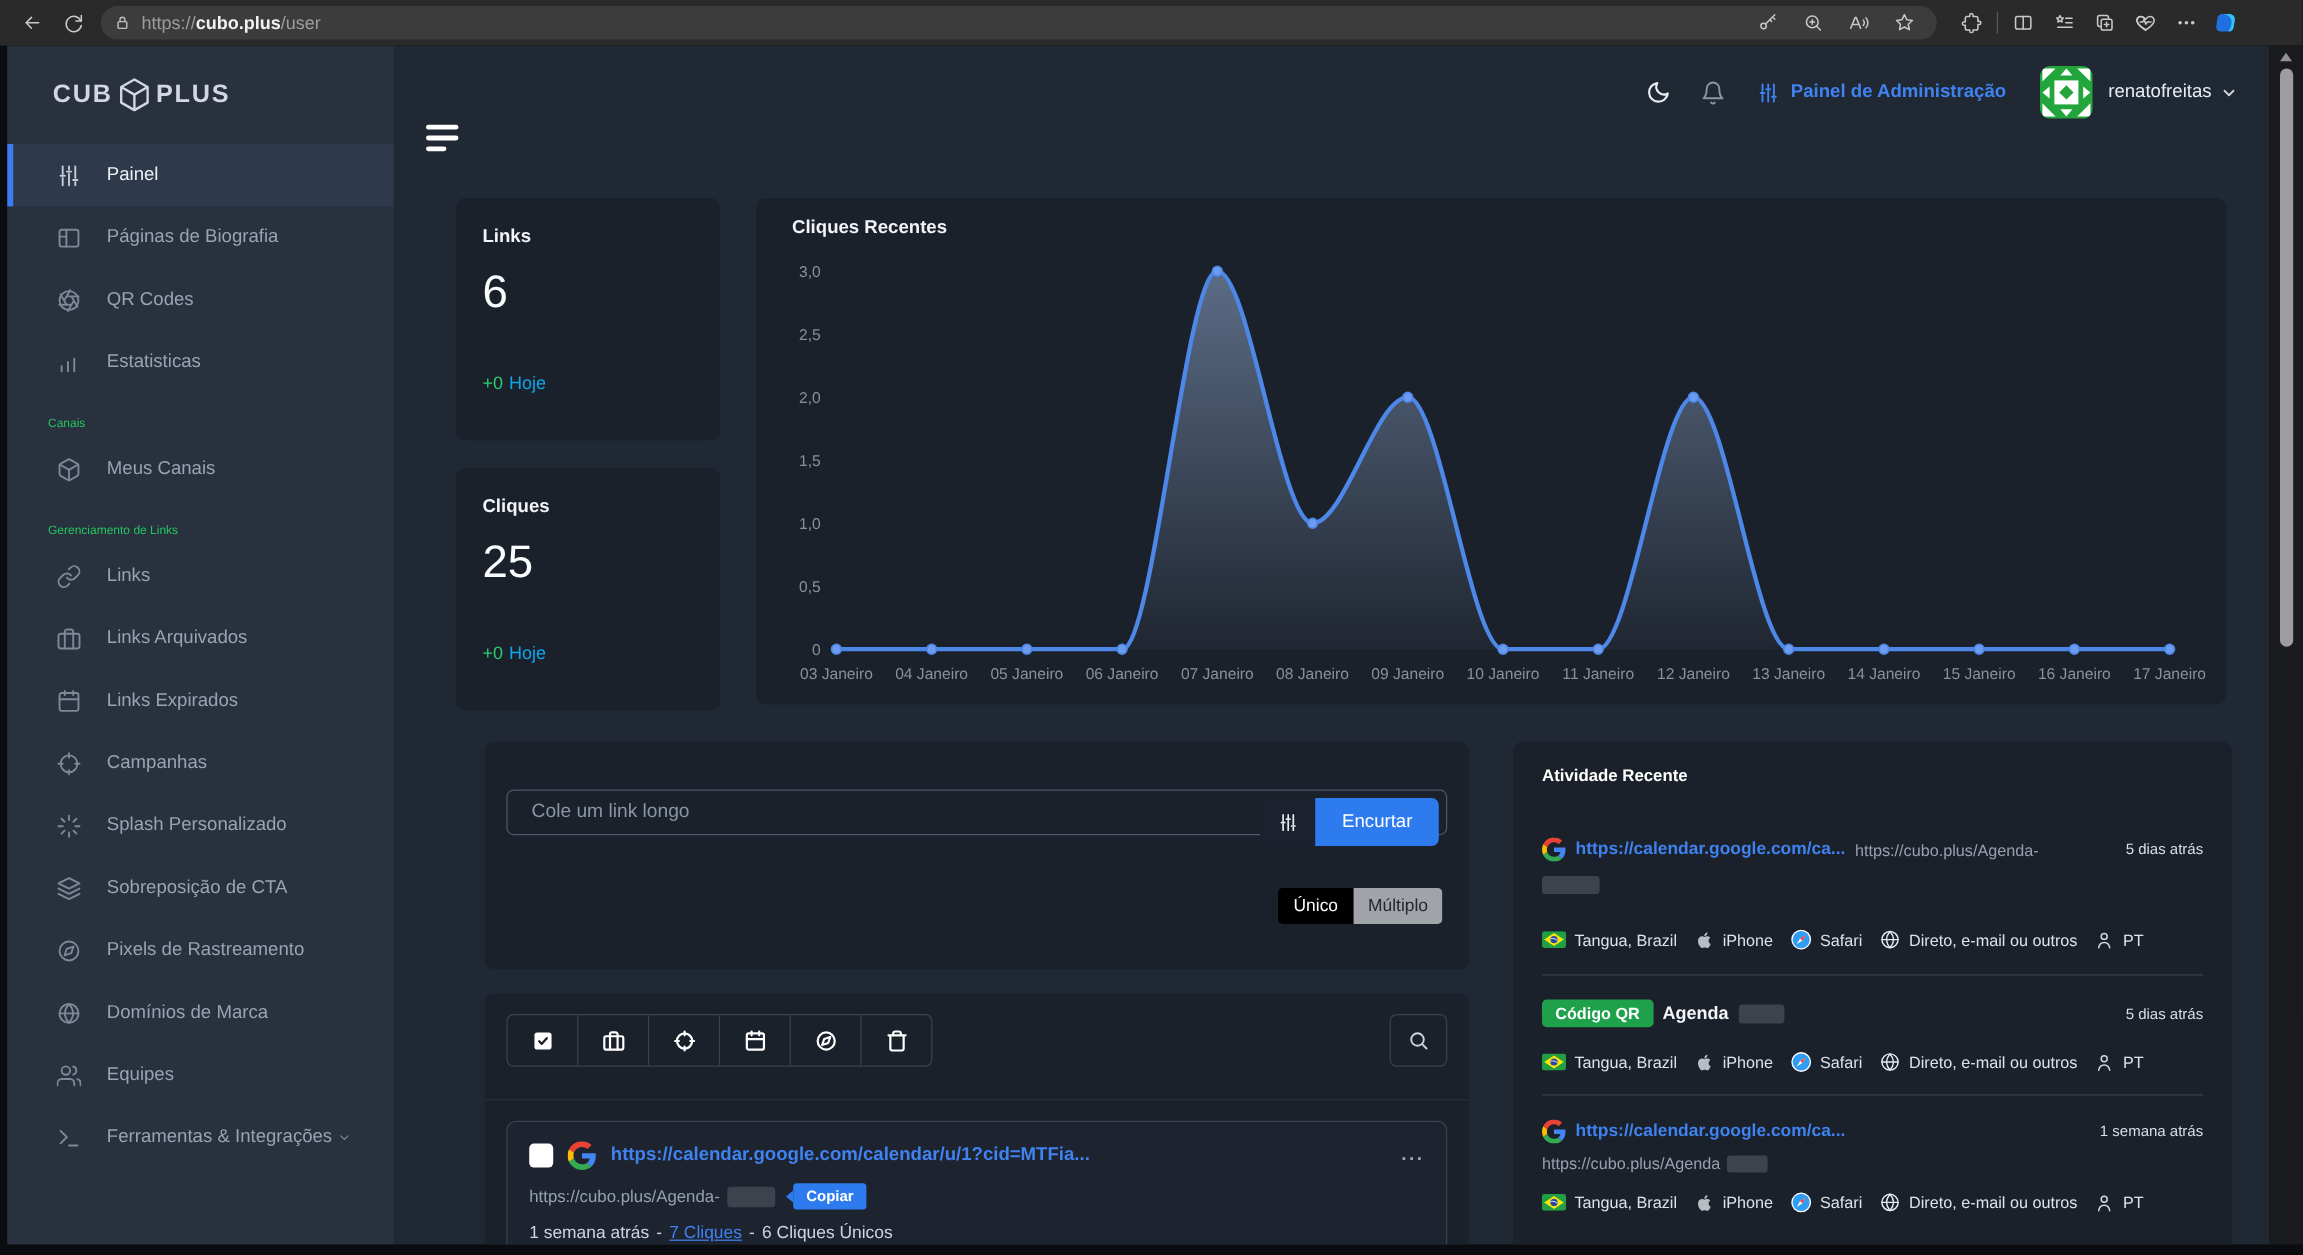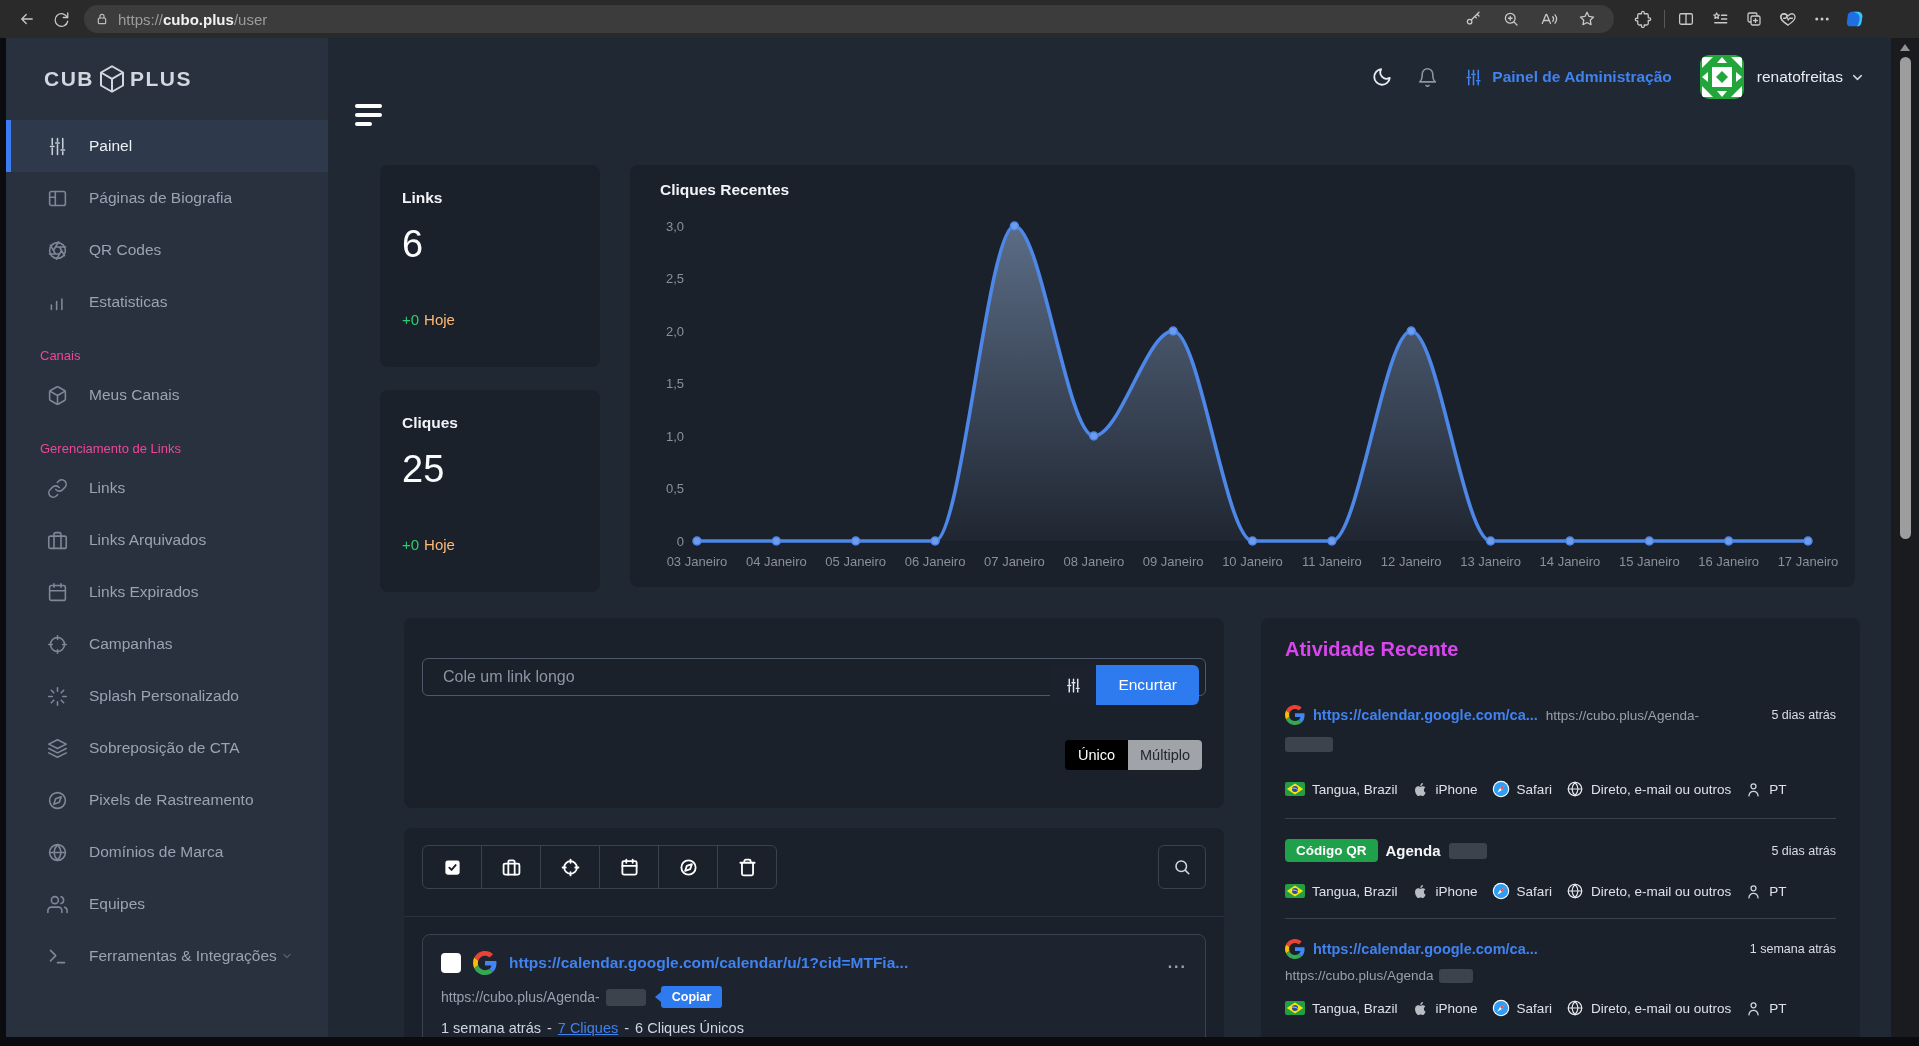--- a/index.html
+++ b/index.html
@@ -26,21 +26,21 @@
   #sidebar{position:absolute;left:0;top:0;width:322px;height:999px;background:#29313f}
   #logo{height:82px;display:flex;align-items:center;padding-left:38px;color:#d3d8e0;
     font-weight:800;font-size:21px;letter-spacing:1.5px}
   #logo svg{margin:0 3px}
   .side-item{height:52px;display:flex;align-items:center;padding-left:41px;color:#99a3b1;
     font-size:15.5px;cursor:pointer}
   .side-item .ic{width:21px;height:21px;color:#7e8897;flex:0 0 auto}
   .side-item span.lbl{margin-left:21px;white-space:nowrap}
   .side-item.active{background:#2e3a4c;border-left:5px solid #3c7bf2;padding-left:36px;color:#edf0f5}
   .side-item.active .ic{color:#c6cdd8}
-  .side-section{margin:20px 0 6px 34px;font-size:13px;color:#ec4899}
+  .side-section{margin:20px 0 6px 34px;font-size:10px;color:#22c55e}
   .side-item .chev-mini{width:12px;height:12px;margin-left:4px;color:#85909e}
   
   #hamburger{position:absolute;left:349px;top:66px;cursor:pointer}
   #hamburger div{height:4px;background:#fff;border-radius:2px;margin-bottom:5px}
   #hamburger .b1,#hamburger .b2{width:27px}
   #hamburger .b3{width:17px;margin-bottom:0}
   #header-right{position:absolute;right:26px;top:10px;height:58px;display:flex;align-items:center}
   .hbtn{display:flex;align-items:center;justify-content:center;cursor:pointer}
   #moon-btn{color:#e9ecf1;margin-right:24px}
   #bell-btn{color:#8d95a2;margin-right:26px}
@@ -56,21 +56,21 @@
   #card-links{left:374px;top:127px;width:220px;height:202px}
   #card-cliques{left:374px;top:352px;width:220px;height:202px}
   #card-chart{left:624px;top:127px;width:1225px;height:422px}
   #card-short{left:398px;top:580px;width:820px;height:190px}
   #card-list{left:398px;top:790px;width:820px;height:300px}
   #card-activity{left:1255px;top:580px;width:599px;height:520px}
   .stat-title{position:absolute;left:22px;top:24px;color:#f1f3f6;font-weight:700;font-size:15.5px}
   .stat-value{position:absolute;left:22px;top:58px;color:#fbfcfd;font-size:38px;font-weight:500}
   .stat-delta{position:absolute;left:22px;top:146px;font-size:15px}
   .stat-delta .plus{color:#2ecc71}
-  .stat-delta .lbl{color:#fdba74;margin-left:5px}
+  .stat-delta .lbl{color:#0ea5e9;margin-left:5px}
   .card-title{position:absolute;left:30px;top:16px;color:#f1f3f6;font-weight:700;font-size:15.5px}
   #chartsvg{position:absolute;left:8px;top:40px}
   .ctick{font:13px "Liberation Sans",sans-serif;fill:#8a9099}
   
   #short-wrap{position:absolute;left:18px;top:40px;right:18px;height:38px}
   #short-input{width:100%;height:100%;box-sizing:border-box;background:transparent;
     border:1px solid #4d5869;border-radius:6px;color:#dfe3ea;font-size:16px;
     font-family:"Liberation Sans",sans-serif;padding:0 170px 0 20px;outline:none}
   #short-input::placeholder{color:#8b95a4}
   #short-actions{position:absolute;right:7px;top:7px;display:flex;height:40px}
@@ -104,21 +104,21 @@
   .li-row2{margin-top:11px;display:flex;align-items:center;gap:6px;color:#97a1af;font-size:14px}
   .blur-box{background:#3c434d;border-radius:3px;display:inline-block}
   #copy-badge{position:relative;margin-left:9px;background:#2e7bf0;color:#fff;font-size:12.5px;
     font-weight:700;padding:4px 11px;border-radius:3px;cursor:pointer}
   #copy-badge:before{content:"";position:absolute;left:-6px;top:50%;margin-top:-5px;
     border-top:5px solid transparent;border-bottom:5px solid transparent;border-right:6px solid #2e7bf0}
   .li-row3{margin-top:12px;display:flex;align-items:center;gap:6px;color:#cfd6df;font-size:14.5px}
   .li-row3 a{color:#3f82f0;text-decoration:underline;cursor:pointer}
   
   #card-activity{padding:0 24px;box-sizing:border-box}
-  #act-title{margin-top:20px;color:#d946ef;font-weight:700;font-size:20px}
+  #act-title{margin-top:20px;color:#ffffff;font-weight:700;font-size:14px}
   .act-row{display:flex;align-items:center;gap:8px}
   .act-link{color:#3f82f0;font-weight:700;font-size:14.5px;cursor:pointer;white-space:nowrap}
   .act-short{color:#97a0ac;font-size:13.5px;white-space:nowrap}
   .act-age{margin-left:auto;color:#dadfe6;font-size:12.5px;white-space:nowrap}
   .act-meta{display:flex;align-items:center;color:#dde1e8;font-size:13.5px}
   .act-meta .mlbl{margin:0 14px 0 7px;white-space:nowrap}
   .act-meta .mlbl:last-child{margin-right:0}
   .act-div{border-bottom:1px solid #39414d}
   #qr-badge{background:#1fa14b;color:#fff;font-weight:700;font-size:13.5px;
     padding:4px 11px;border-radius:4px}

